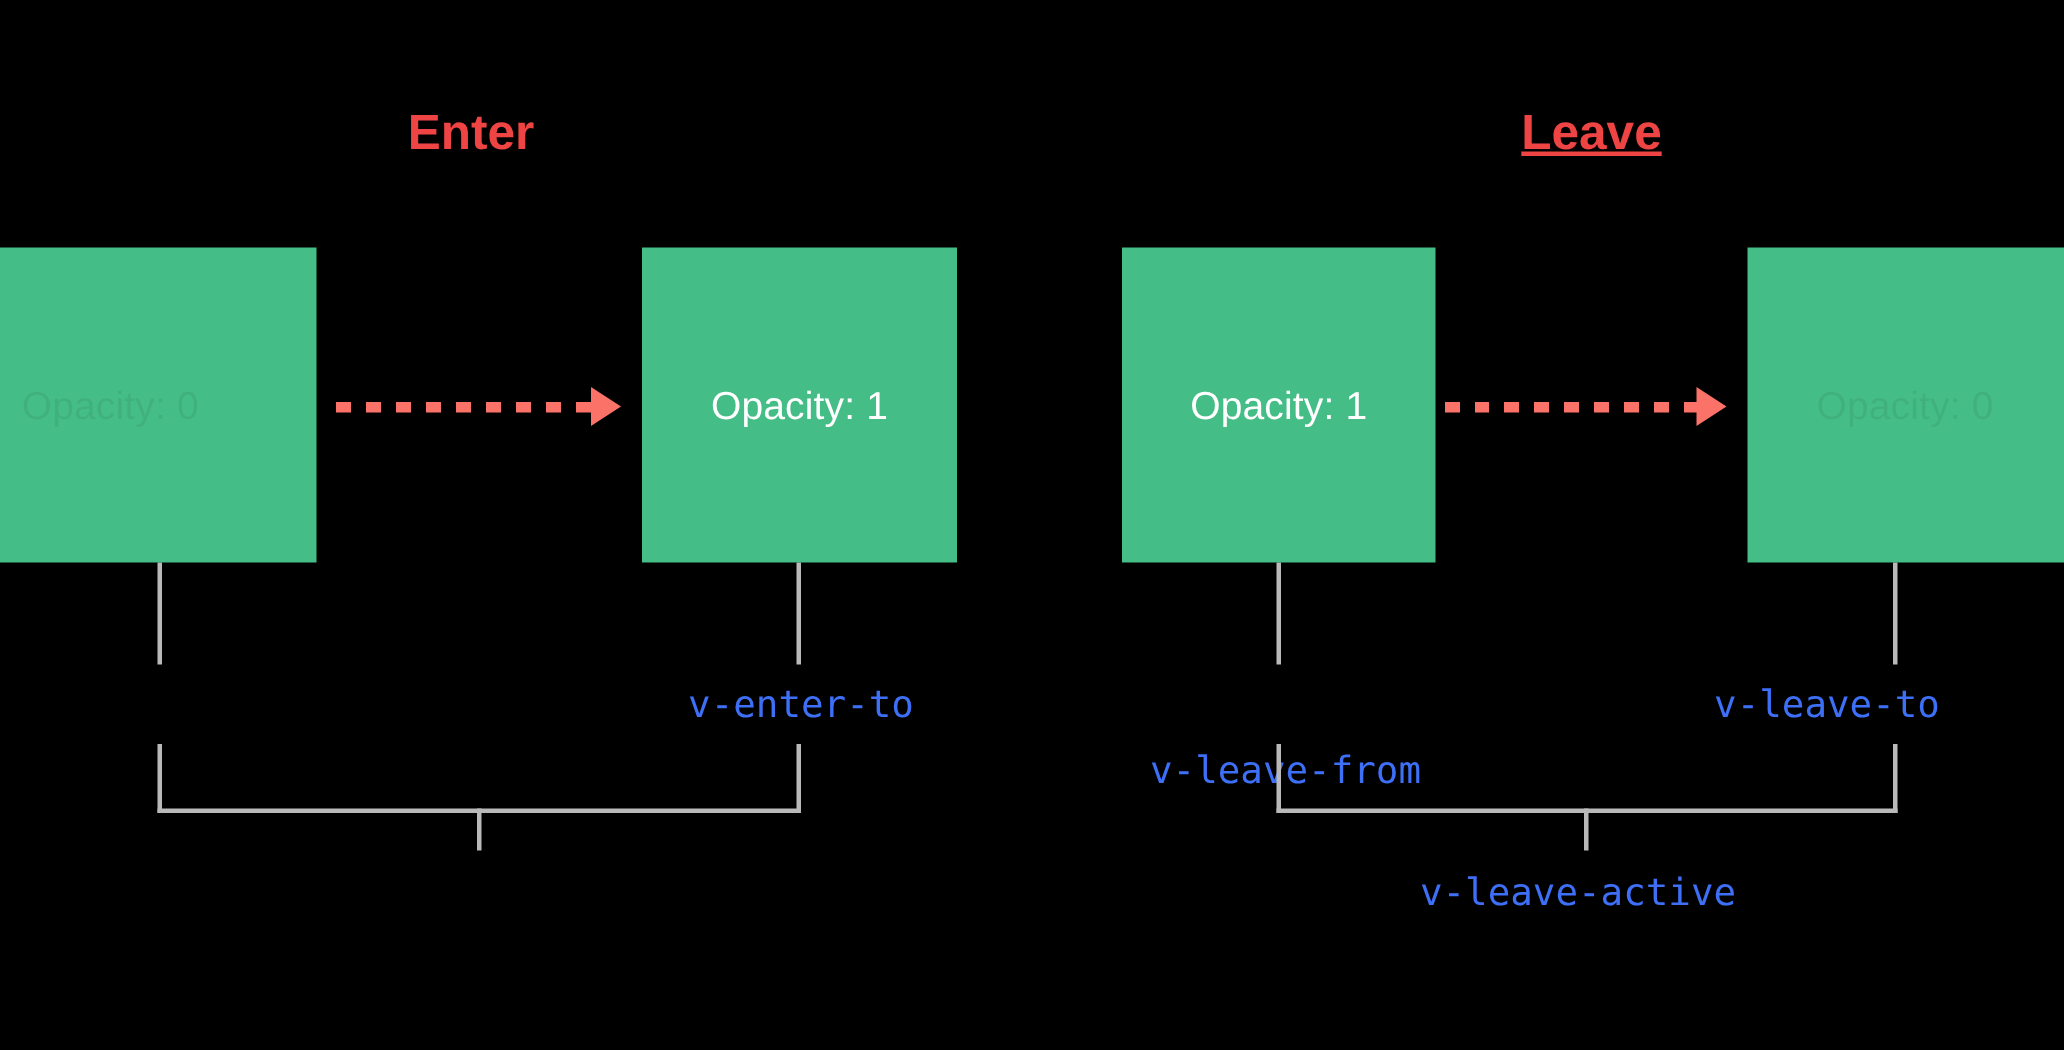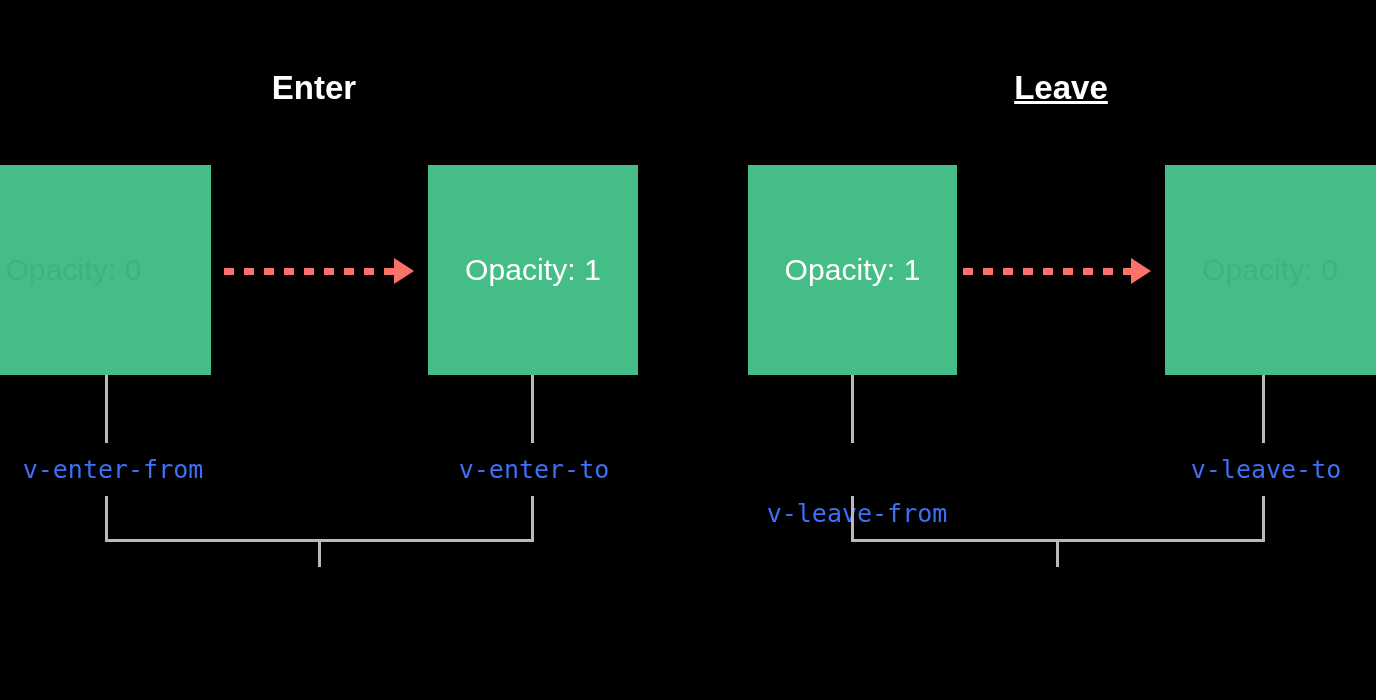--- a/index.html
+++ b/index.html
@@ -19,37 +19,37 @@
     overflow: hidden;
   }
 
   
   .section-title {
     position: absolute;
     font-family: "Liberation Sans", sans-serif;
     font-weight: bold;
     font-size: 33px;
     line-height: 1;
-    color: #ffffff;
+    color: #ef4444;
     white-space: nowrap;
     text-align: center;
     transform: translateX(-50%);
   }
 
   
   .state-box {
     position: absolute;
     background: #45bd86;
     display: flex;
     align-items: center;
     justify-content: center;
   }
   .state-box .box-label {
     font-family: "Liberation Sans", sans-serif;
-    font-size: 30px;
+    font-size: 26px;
     line-height: 1;
     color: #ffffff;
     white-space: nowrap;
     letter-spacing: 0.1px;
   }
   .state-box.faded .box-label {
     color: #000000;
     opacity: 0.055;
   }
 
@@ -120,21 +120,20 @@
     <div class="head"></div>
   </div>
 
   <div class="state-box" style="left:428px; top:165px; width:210px; height:210px;">
     <span class="box-label">Opacity: 1</span>
   </div>
 
   <div class="vline" style="left:105px; top:375px; height:68px;"></div>
   <div class="vline" style="left:531px; top:375px; height:68px;"></div>
 
-  <div class="class-label anchor-mid" style="left:113px; top:457px;">v-enter-from</div>
   <div class="class-label anchor-mid" style="left:534px; top:457px;">v-enter-to</div>
 
   <div class="vline" style="left:105px; top:496px; height:46px;"></div>
   <div class="vline" style="left:531px; top:496px; height:46px;"></div>
   <div class="hline" style="left:105px; top:539px; width:429px;"></div>
   <div class="vline" style="left:318px; top:539px; height:28px;"></div>
 
 
   <div class="section-title" style="left:1061px; top:71px;text-decoration:underline;">Leave</div>
 
@@ -148,21 +147,22 @@
   </div>
 
   <div class="state-box faded" style="left:1165px; top:165px; width:275px; height:210px;">
     <span class="box-label" style="margin-right:65px;">Opacity: 0</span>
   </div>
 
   <div class="vline" style="left:851px; top:375px; height:68px;"></div>
   <div class="vline" style="left:1262px; top:375px; height:68px;"></div>
 
   <div class="class-label anchor-mid" style="left:857px; top:457px;margin-top:44px;">v-leave-from</div>
-  <div class="class-label anchor-mid" style="left:1266px; top:457px;">v-leave-to</div>
+  <div class="class-label anchor-mid" style="left:1218px; top:457px;">v-leave-to</div>
 
   <div class="vline" style="left:851px; top:496px; height:46px;"></div>
   <div class="vline" style="left:1262px; top:496px; height:46px;"></div>
   <div class="hline" style="left:851px; top:539px; width:414px;"></div>
   <div class="vline" style="left:1056px; top:539px; height:28px;"></div>
 
+  <div class="class-label anchor-mid" style="left:1052px; top:582px;">v-leave-active</div>
 
 </div>
 
 </body></html>

